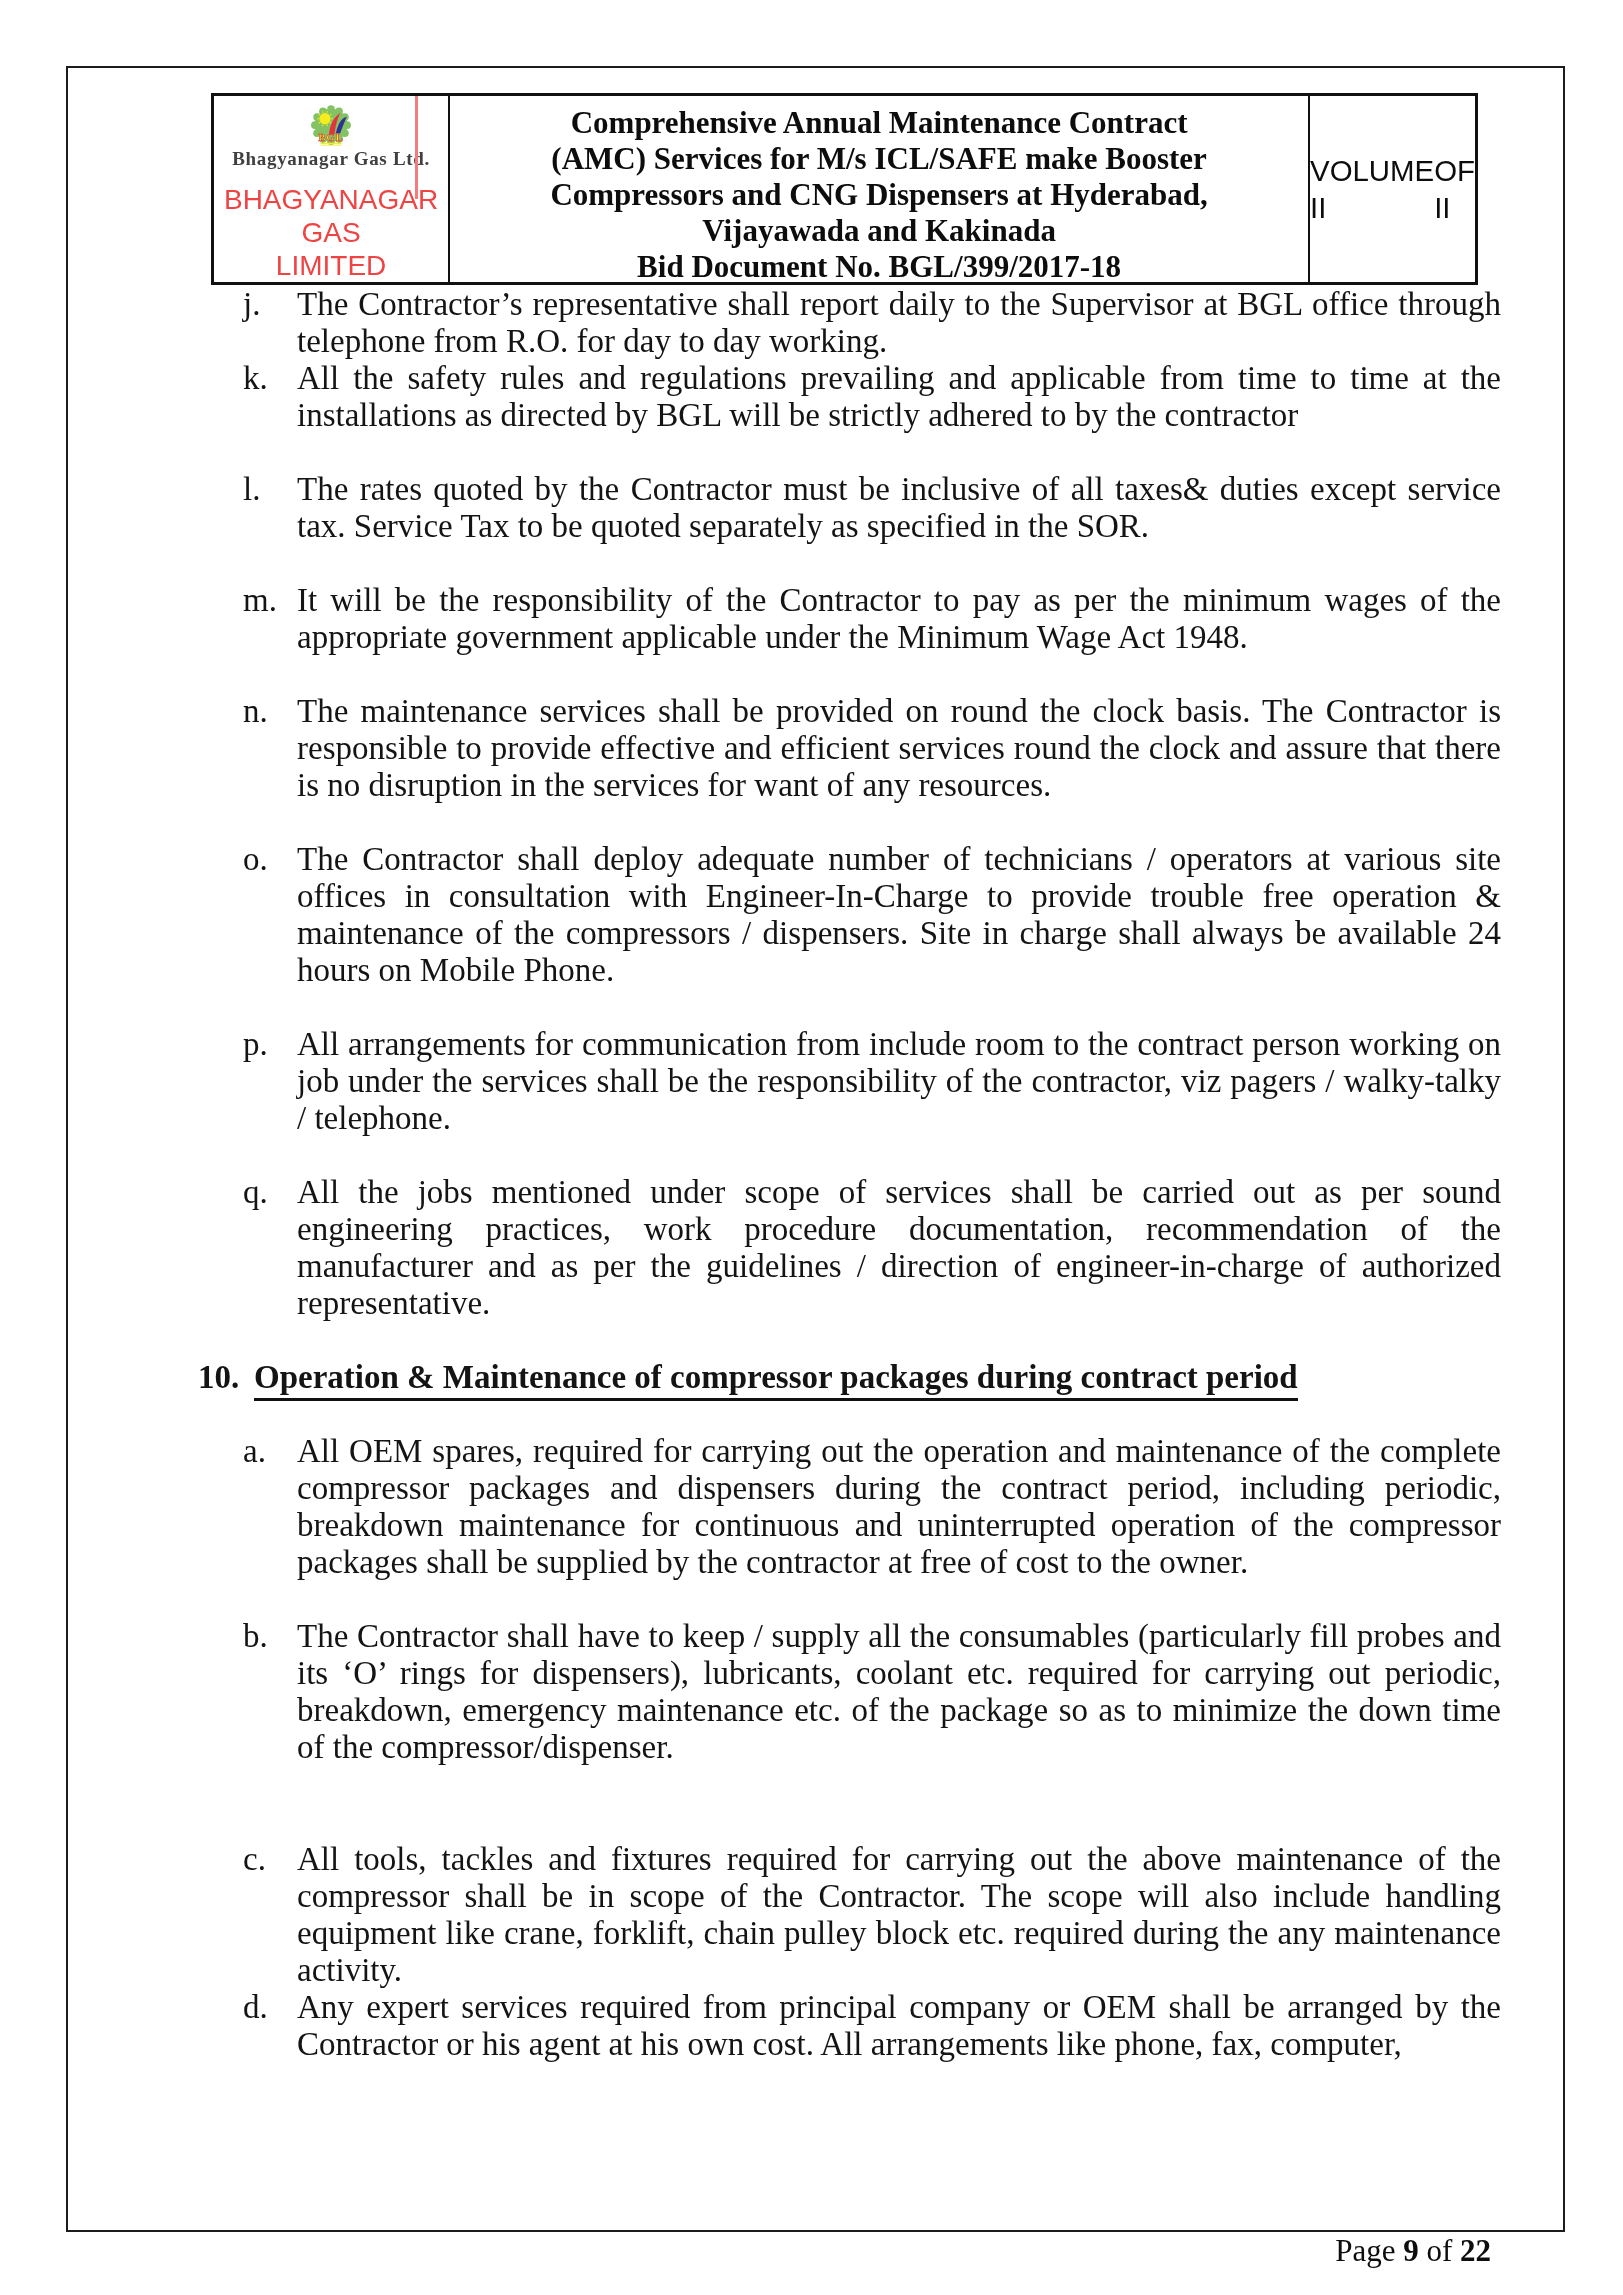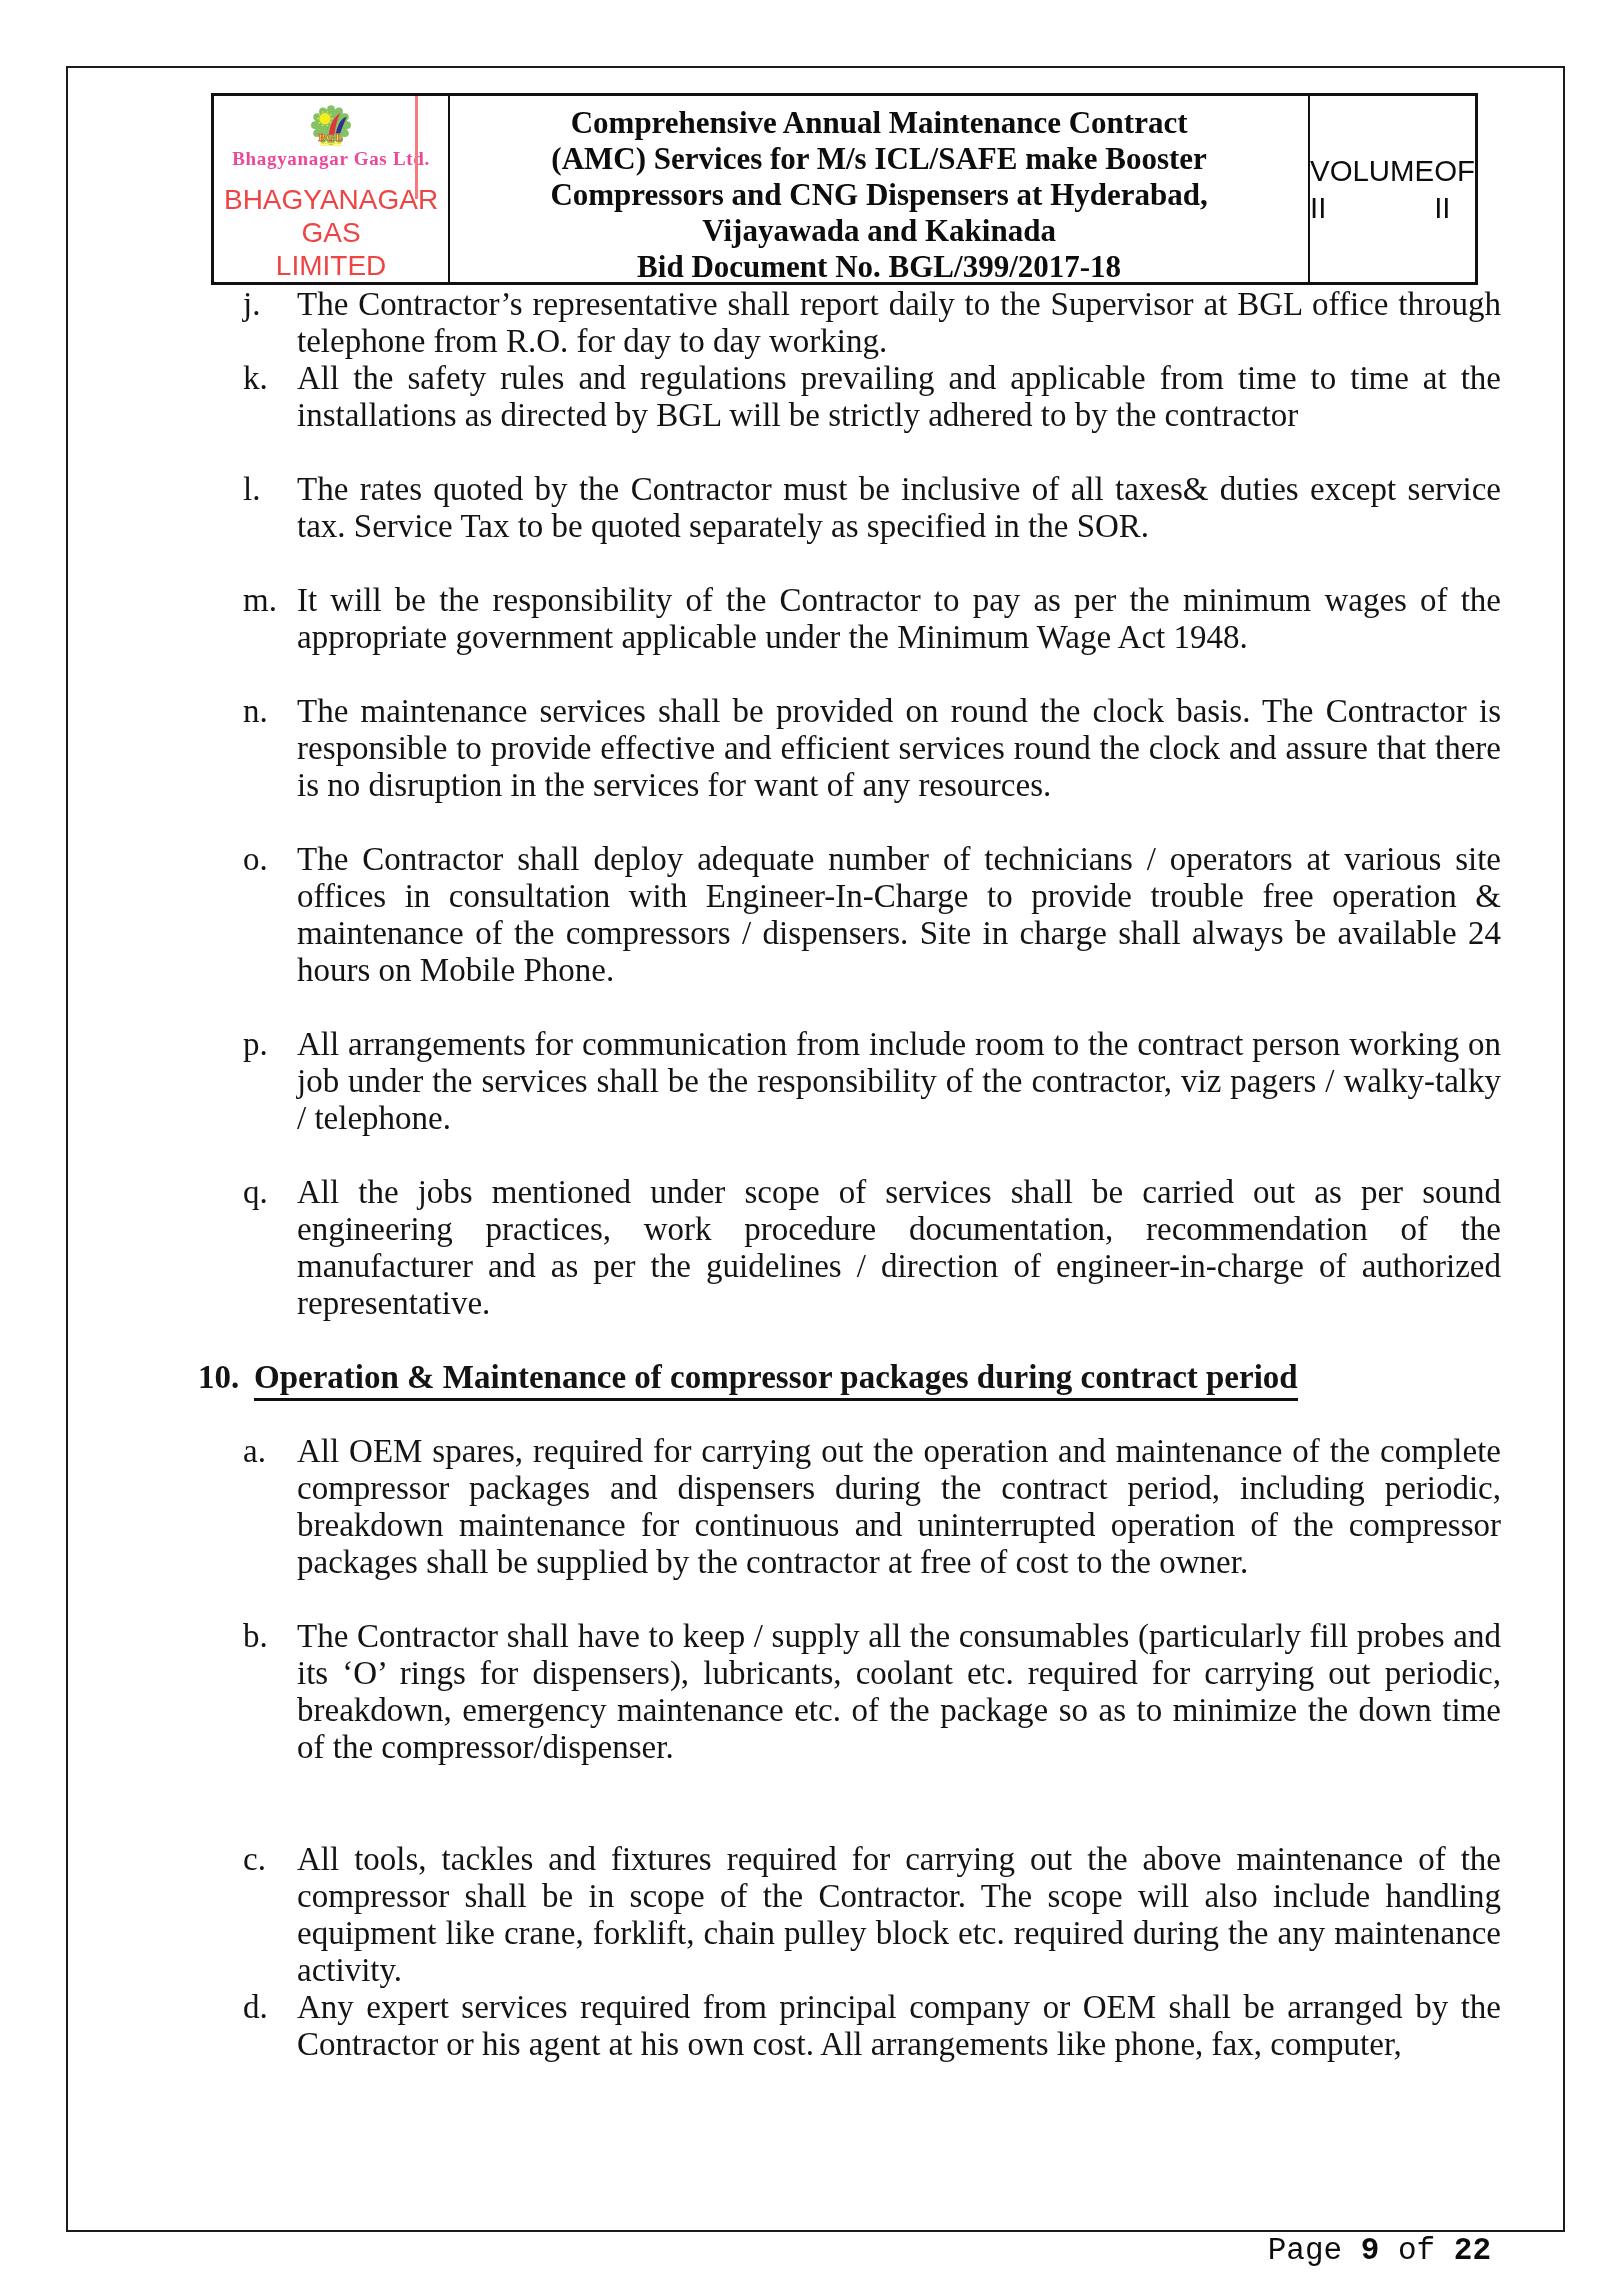--- a/index.html
+++ b/index.html
@@ -62,21 +62,21 @@
     position:relative; margin-left:0; padding-left:56px;
     font-weight:bold; margin-bottom:37px;
   }
   .section-heading .marker{position:absolute; left:0; top:0;}
   .section-heading .sec-title{
     border-bottom:3.3px solid #111; padding-bottom:3.3px;
   }
   
   .footer{
     position:absolute; top:2233px; right:132px;
-    font-size:31px; line-height:36px; color:#0d0d0d;font-family:Liberation Mono, monospace;
+    font-size:31px; line-height:36px; color:#0d0d0d;
   }
   .footer .bold{font-weight:bold;}
   
   .logo-svg{width:84px; height:77px; display:block;}
 </style>
 </head>
 <body>
 
 <div class="page">
 
@@ -117,21 +117,21 @@
           </g>
         <circle id="logo-sun" cx="45" cy="34" r="14" fill="#f6ec1e"></circle>
 
         <path id="swoosh-red" d="M55,72 C58,46 67,31 83,19 C74,39 71,55 69,72 Z" fill="#e1343f"></path>
         <path id="swoosh-blue" d="M72,70 C78,45 86,33 99,29 C92,46 87,58 83,70 Z" fill="#2e3192"></path>
 
         <text id="logo-monogram" x="60" y="90" text-anchor="middle" font-family="Liberation Serif, serif" font-weight="bold" font-size="27" letter-spacing="2" fill="#f6ec1e" stroke="#e1343f" stroke-width="1.4">BGL</text>
         <rect id="logo-underline1" x="34" y="94" width="52" height="3.5" fill="#f6ec1e"></rect>
         <rect id="logo-underline2" x="34" y="99" width="52" height="1.8" fill="#f6ec1e"></rect>
       </svg>
-      <div class="logo-caption" id="logo-caption" style="color: #ec4899;">Bhagyanagar Gas Ltd.</div>
+      <div class="logo-caption" id="logo-caption" style="color: #404040;">Bhagyanagar Gas Ltd.</div>
       <div class="company-name">
         <div>BHAGYANAGAR GAS</div>
         <div>LIMITED</div>
       </div>
     </div>
 
     <div class="cell title-cell">
       <div class="doc-title-line">Comprehensive Annual Maintenance Contract</div>
       <div class="doc-title-line">(AMC) Services for M/s ICL/SAFE make Booster</div>
       <div class="doc-title-line">Compressors and CNG Dispensers at Hyderabad,</div>

